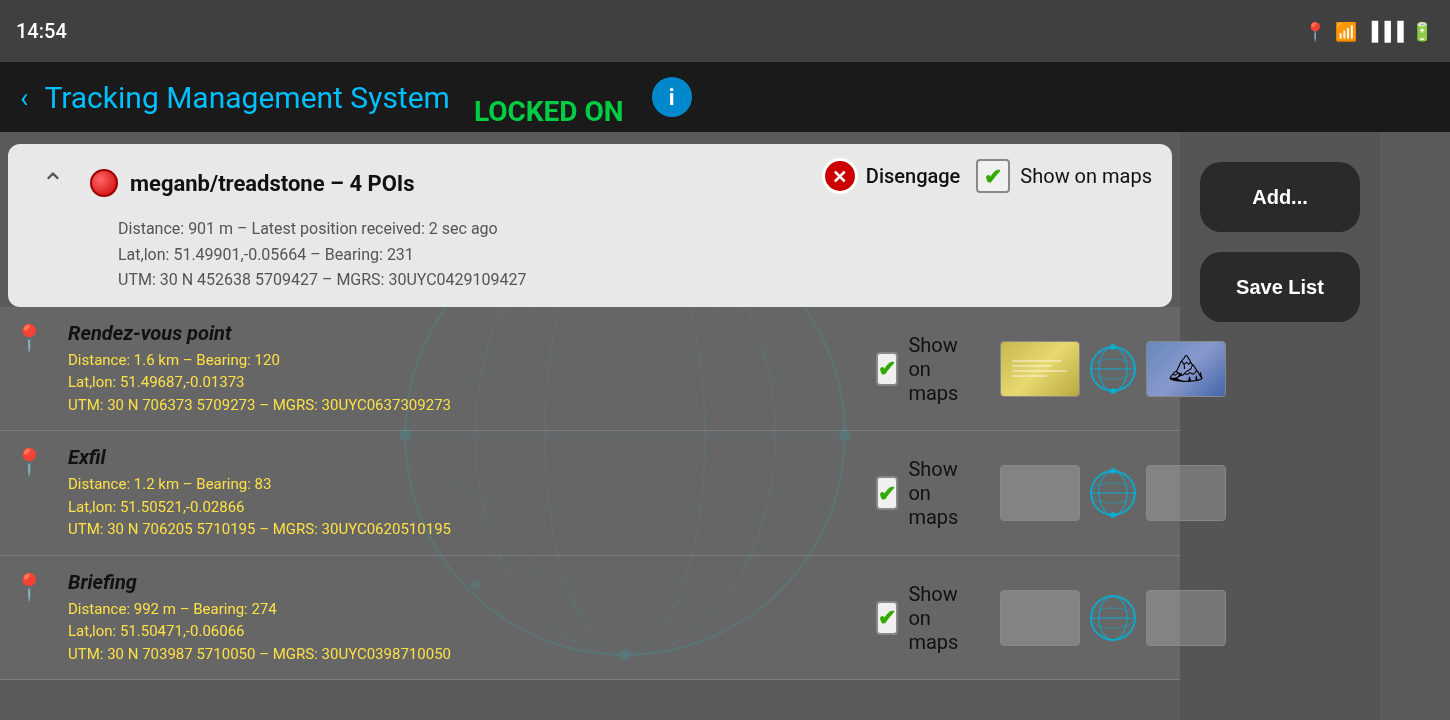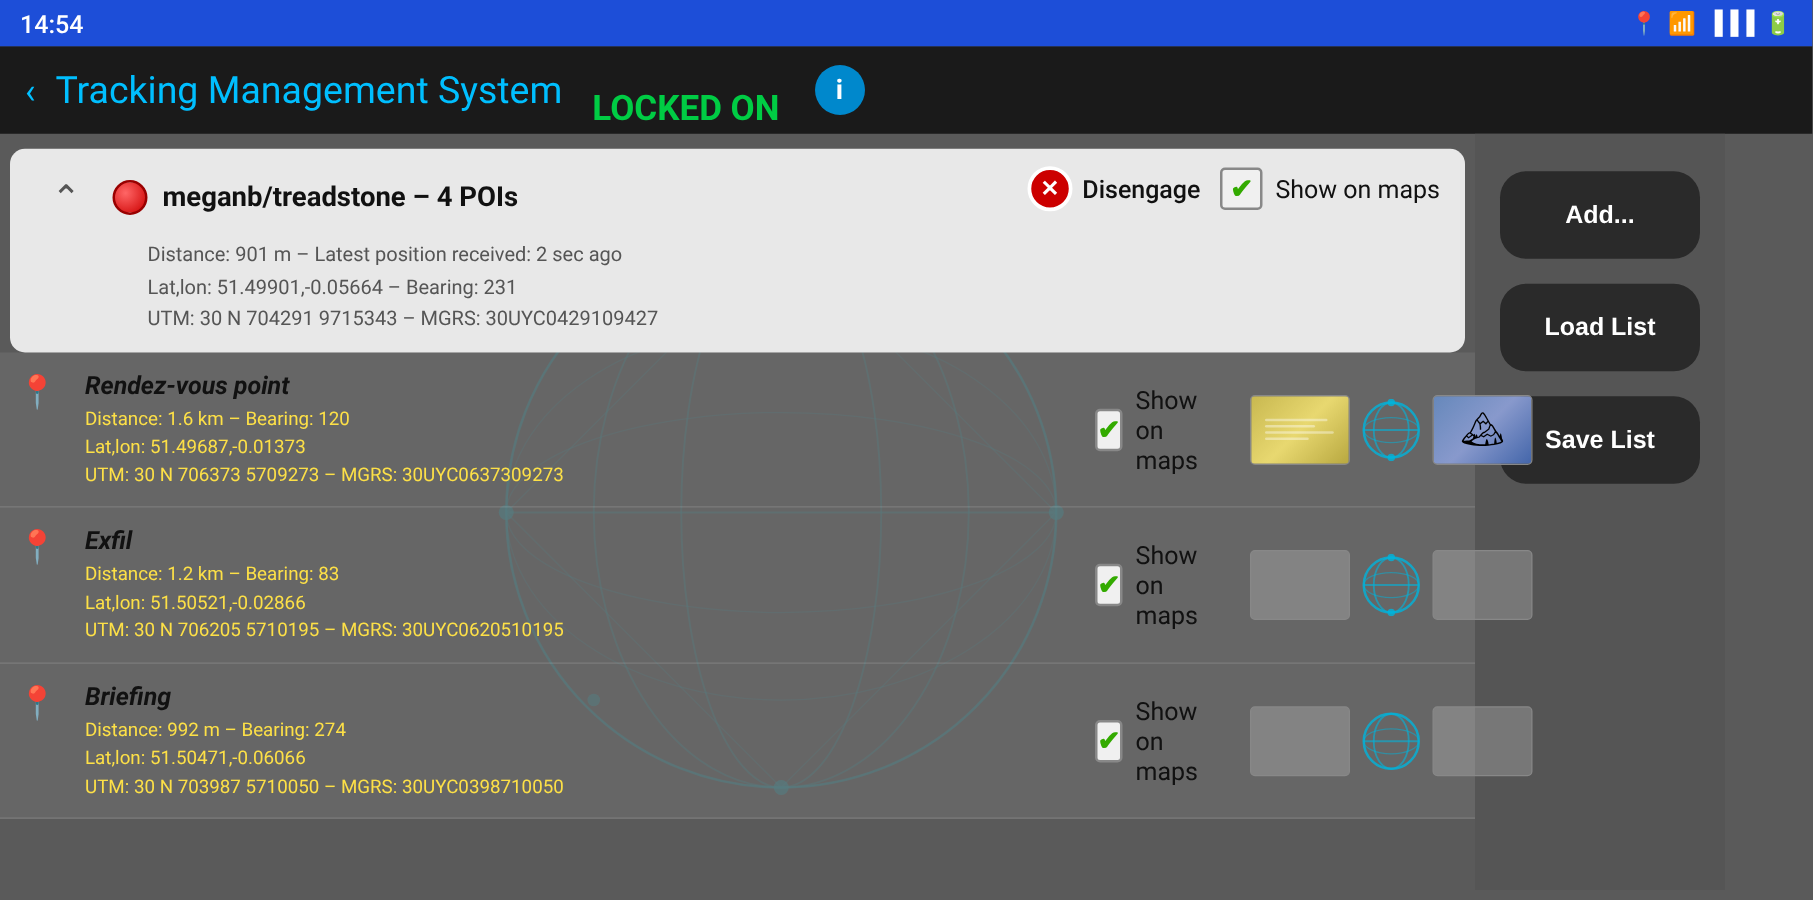--- a/index.html
+++ b/index.html
@@ -8,22 +8,22 @@
       height: 720px;
       background: #5a5a5a;
       font-family: 'Roboto', Arial, sans-serif;
       overflow: hidden;
       position: relative;
     }
 
     
     .status-bar {
       width: 100%;
-      height: 37px;
-      background: #1d4ed8;
+      height: 62px;
+      background: #404040;
       display: flex;
       align-items: center;
       justify-content: space-between;
       padding: 0 16px;
       position: relative;
       z-index: 10;
     }
     .status-time {
       color: #fff;
       font-size: 20px;
@@ -379,21 +379,21 @@
             <div class="checkbox-green">
               <span class="checkmark">✔</span>
             </div>
             <span class="show-maps-text">Show on maps</span>
           </div>
         </div>
       </div>
       <div class="header-details">
         <div>Distance: 901 m – Latest position received: 2 sec ago</div>
         <div>Lat,lon: 51.49901,-0.05664 – Bearing: 231</div>
-        <div>UTM: 30 N 704291 9715343 – MGRS: 30UYC0429109427</div>
+        <div>UTM: 30 N 452638 5709427 – MGRS: 30UYC0429109427</div>
       </div>
     </div>
 
     <div class="poi-row">
       <div class="poi-pin">
         <span class="pin-icon" style="color:#cc2222;font-size:26px;">📍</span>
       </div>
       <div class="poi-info">
         <div class="poi-name">Rendez-vous point</div>
         <div class="poi-detail">Distance: 1.6 km – Bearing: 120</div>
@@ -494,17 +494,16 @@
           <div class="poi-thumb-2" style="background:rgba(200,200,200,0.3);">
           </div>
         </div>
       </div>
     </div>
 
   </div>
 
   <div class="right-sidebar">
     <button class="sidebar-btn">Add...</button>
-    <button class="sidebar-btn">Load List</button>
     <button class="sidebar-btn">Save List</button>
   </div>
 
 </div>
 
 </body></html>

